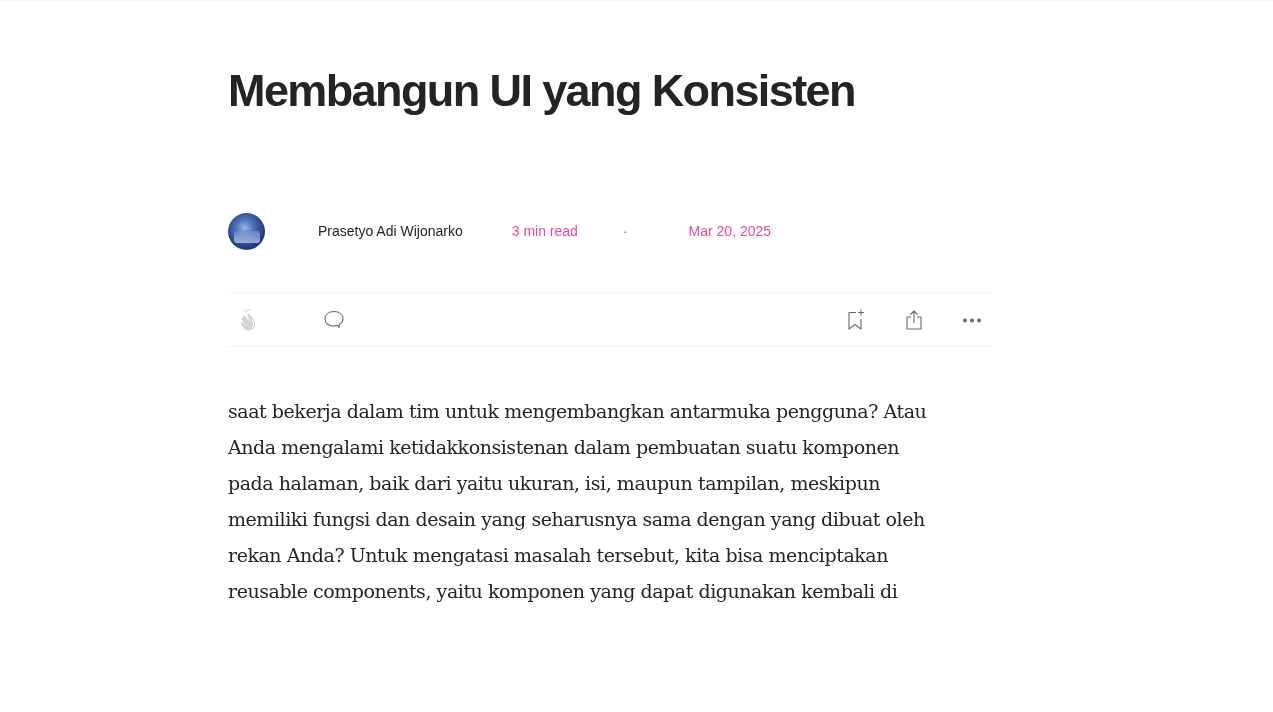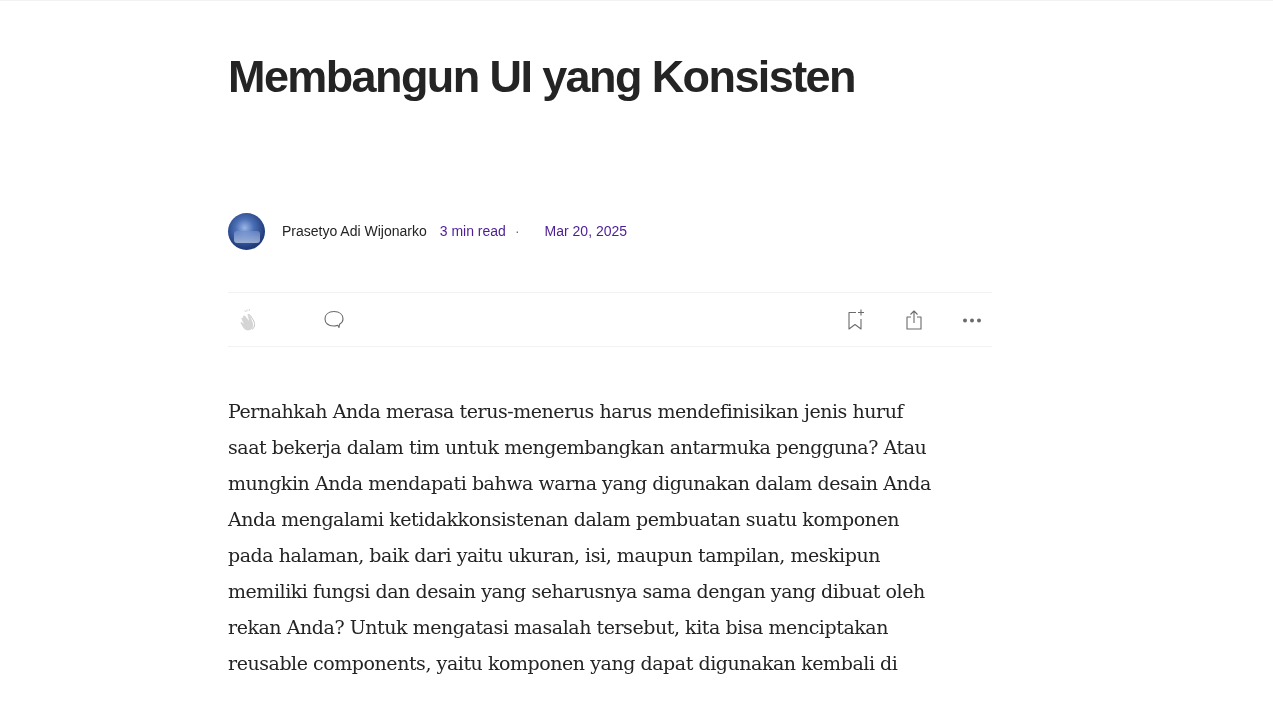--- a/index.html
+++ b/index.html
@@ -19,39 +19,40 @@
     }
     .article {
       position: absolute;
       left: 228px;
       top: 0;
       width: 764px;
     }
     .title {
       margin: 0;
       position: absolute;
-      top: 48px;
+      top: 62px;
       left: 0;
       width: 700px;
       font-family: "Liberation Sans", sans-serif;
       font-weight: 700;
       font-size: 45px;
       line-height: 58px;
       letter-spacing: -1.6px;
       color: #242424;
     }
     .byline {
       position: absolute;
       top: 212px;
       left: 0;
       height: 38px;
       display: flex;
       align-items: center;
       font-family: "Liberation Sans", sans-serif;
       font-size: 14px;
+      gap: 36px;
     }
     .avatar {
       width: 37px;
       height: 37px;
       border-radius: 50%;
       background:
         radial-gradient(circle at 45% 40%, #9bb6e6 0%, #4c6fb5 30%, #233f80 65%, #172a58 100%);
       position: relative;
       overflow: hidden;
       flex: 0 0 auto;
@@ -64,21 +65,21 @@
       background: linear-gradient(180deg, #6e8dcc 0%, #c8d6f0 100%);
       opacity: 0.7;
       border-radius: 3px;
     }
     .author {
       margin-left: 17px;
       color: #242424;
     }
     .meta {
       margin-left: 13px;
-      color: #4c1d95;
+      color: #ec4899;
     }
     .dot {
       margin: 0 9px;
       color: #6b6b6b;
     }
     .actionbar {
       position: absolute;
       top: 292px;
       left: 0;
       width: 764px;
@@ -176,23 +177,21 @@
         <svg width="24" height="24" viewBox="0 0 24 24">
           <circle cx="5" cy="12.5" r="2" fill="#6b6b6b"></circle>
           <circle cx="12" cy="12.5" r="2" fill="#6b6b6b"></circle>
           <circle cx="19" cy="12.5" r="2" fill="#6b6b6b"></circle>
         </svg>
       </span>
     </div>
   </div>
 
   <p class="body-text">
-    <span class="line">Pernahkah Anda merasa terus-menerus harus mendefinisikan jenis huruf</span>
     <span class="line">saat bekerja dalam tim untuk mengembangkan antarmuka pengguna? Atau</span>
-    <span class="line">mungkin Anda mendapati bahwa warna yang digunakan dalam desain Anda</span>
     <span class="line">Anda mengalami ketidakkonsistenan dalam pembuatan suatu komponen</span>
     <span class="line">pada halaman, baik dari yaitu ukuran, isi, maupun tampilan, meskipun</span>
     <span class="line">memiliki fungsi dan desain yang seharusnya sama dengan yang dibuat oleh</span>
     <span class="line">rekan Anda? Untuk mengatasi masalah tersebut, kita bisa menciptakan</span>
     <span class="line">reusable components, yaitu komponen yang dapat digunakan kembali di</span>
   </p>
 
 </main>
 
 </body></html>

